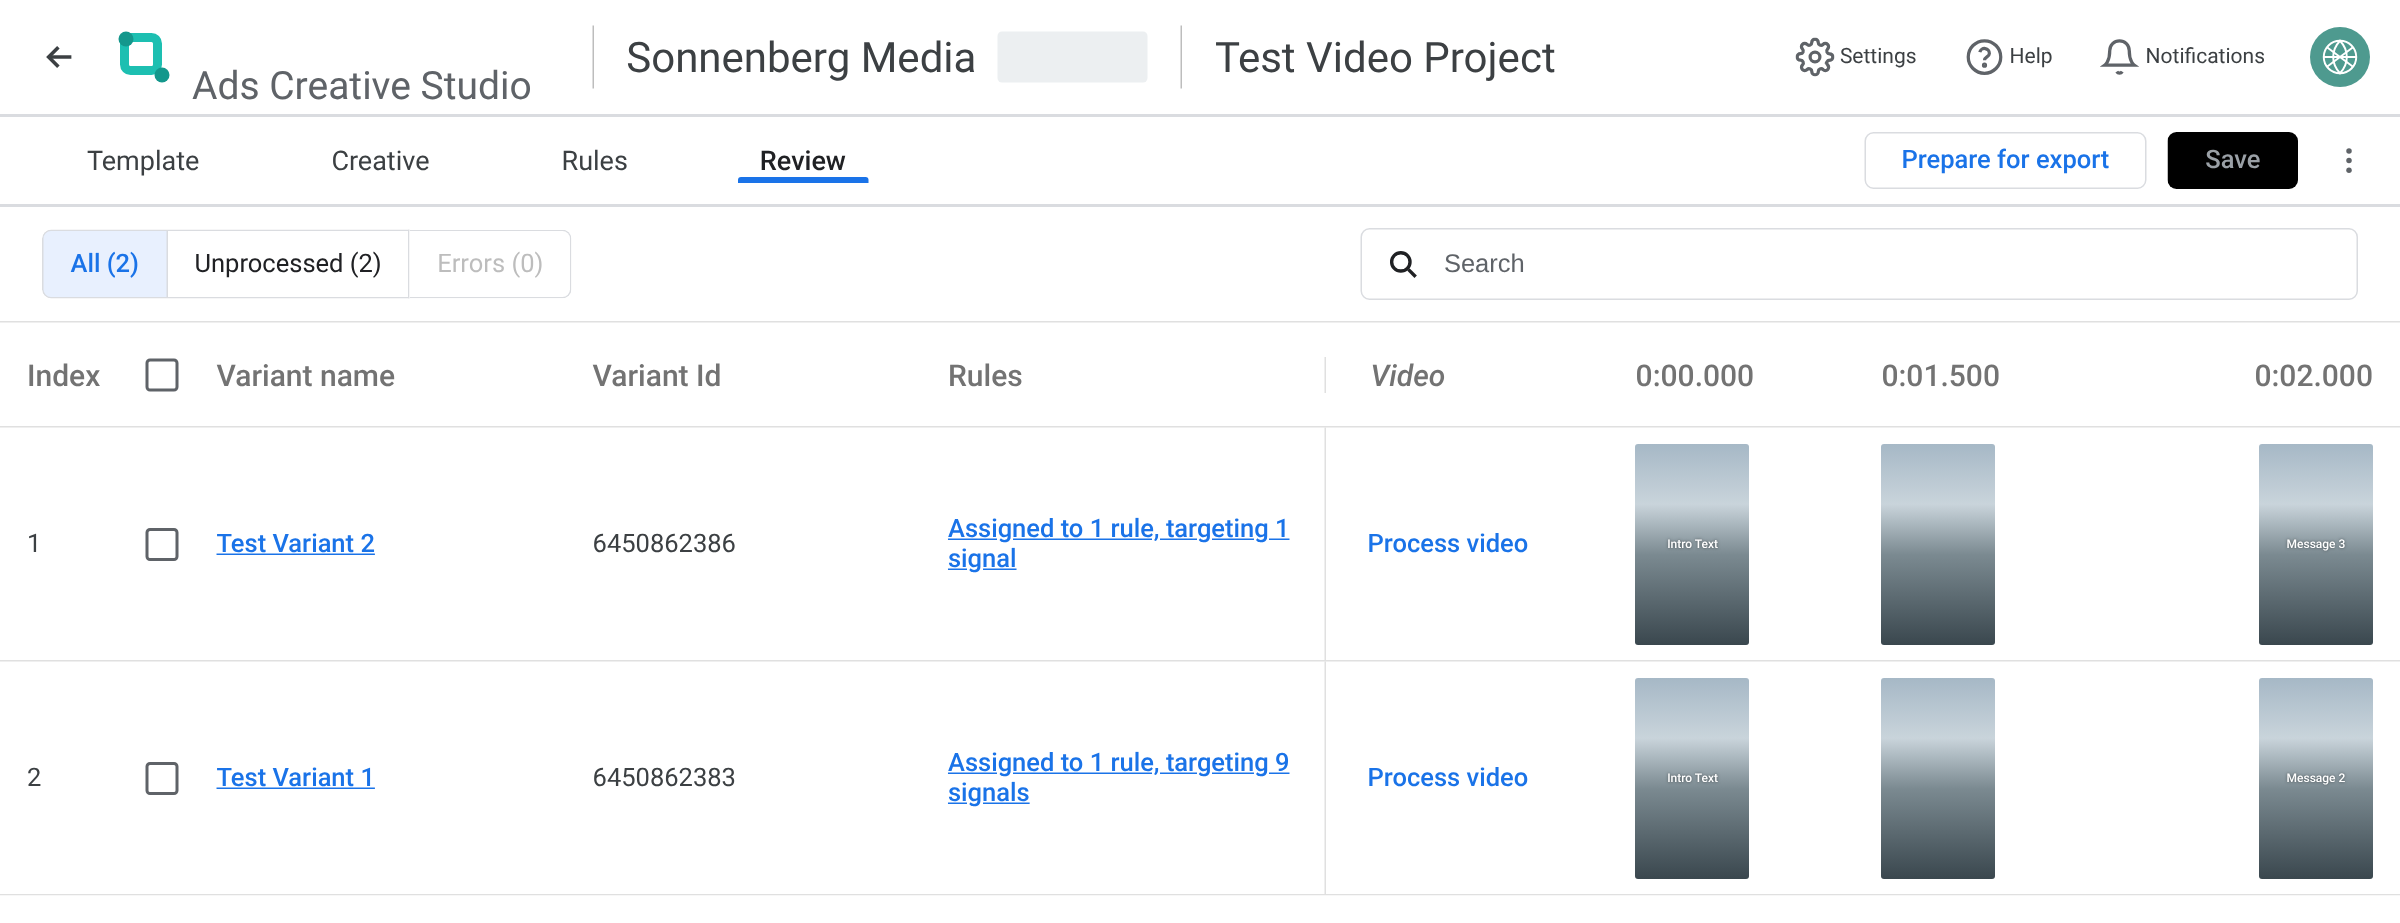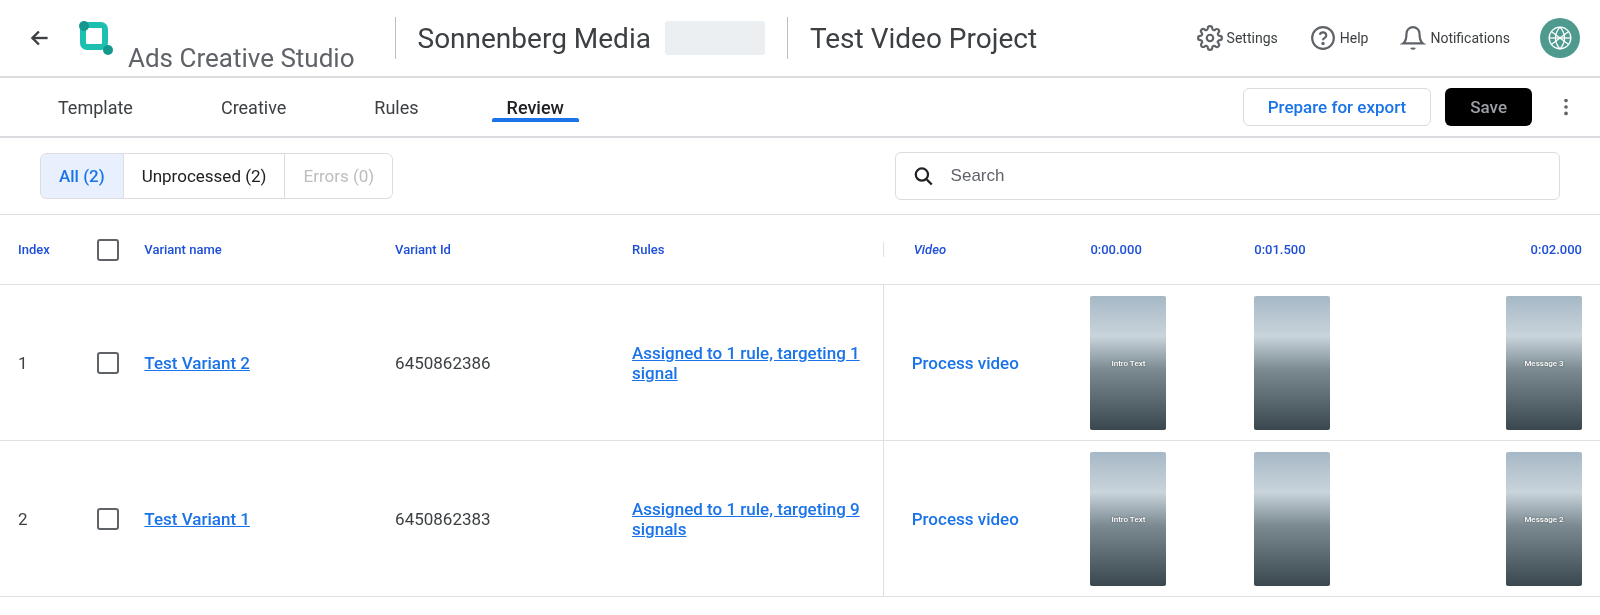--- a/index.html
+++ b/index.html
@@ -142,21 +142,21 @@
   .more-btn {
     width: 40px; height: 40px;
     display: flex; align-items: center; justify-content: center;
     cursor: pointer;
     border-radius: 50%;
   }
   
   .filterrow {
     display: flex;
     align-items: center;
-    padding: 14px 40px;
+    padding: 14px 28px;
     border-bottom: 1px solid #e0e0e0;
     gap: 0;
   }
   .seg-group {
     display: flex;
     border-radius: 6px;
     overflow: hidden;
   }
   .seg {
     padding: 12px 18px;
@@ -198,23 +198,23 @@
   .search-input::placeholder { color: #5f6368; }
   
   .table-head, .table-row {
     display: flex;
     align-items: center;
     border-bottom: 1px solid #e0e0e0;
     padding: 0 18px;
   }
   .table-head {
     height: 70px;
-    font-size: 13px;
-    font-weight: 500;
-    color: #1d4ed8;
+    font-size: 20px;
+    font-weight: 500;
+    color: #737373;
   }
   .table-row {
     min-height: 156px;
   }
   .col-index { width: 80px; }
   .col-check { width: 48px; display:flex; align-items:center; }
   .col-name  { width: 254px; }
   .col-id    { width: 240px; }
   .col-rules { width: 254px; }
   .col-video-head { width: 210px; border-left: 1px solid #e0e0e0; padding-left: 30px; font-style: italic; }

